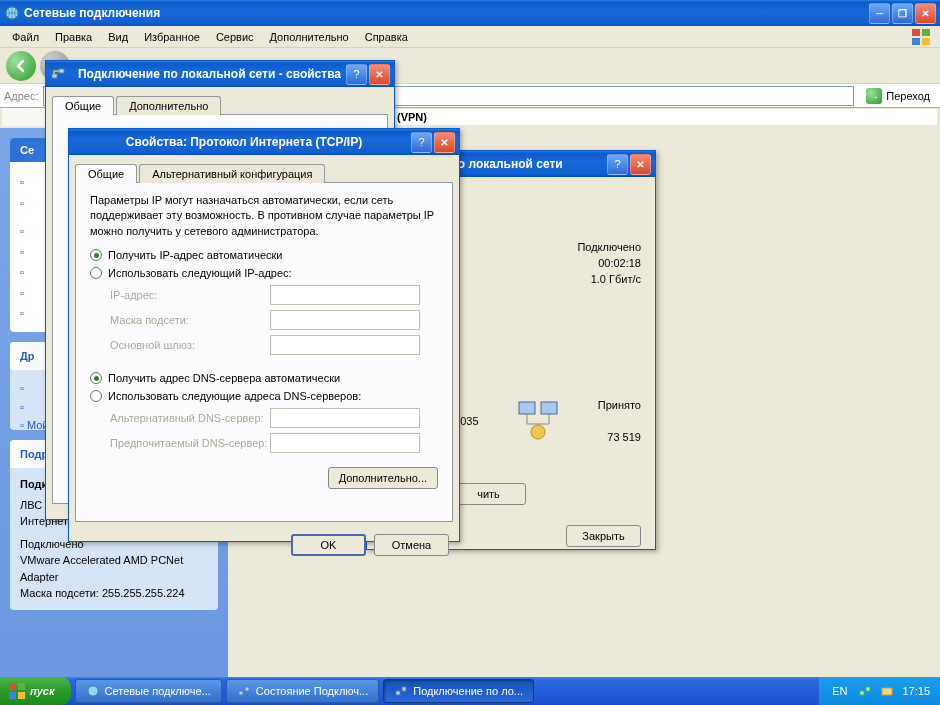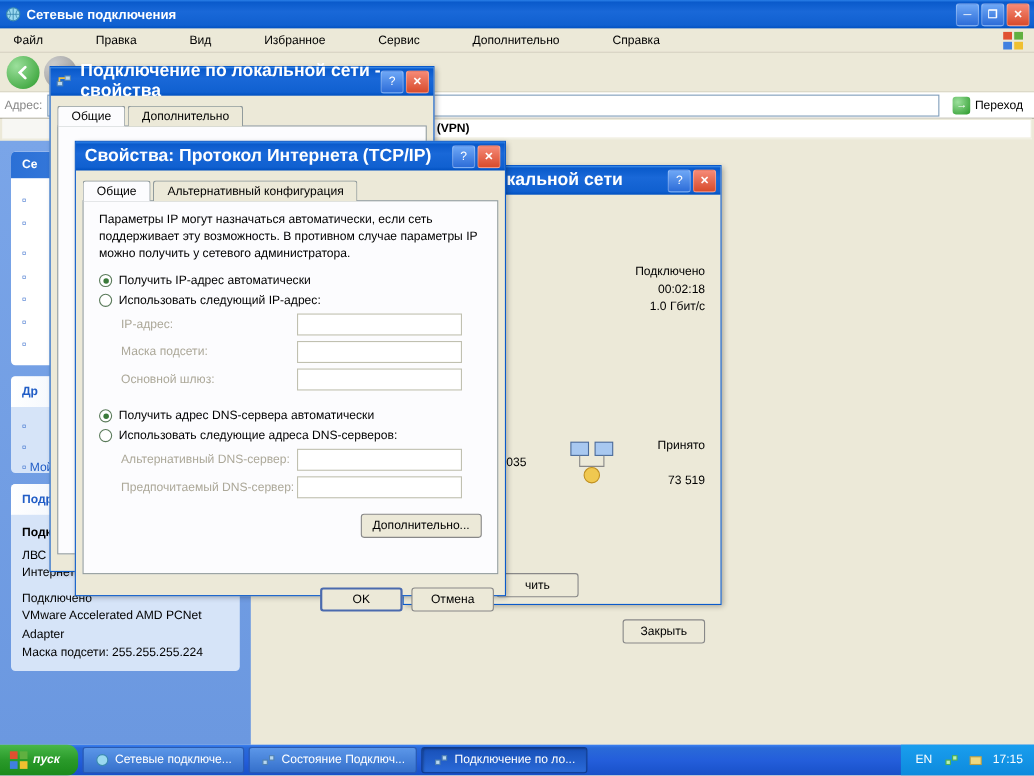--- a/index.html
+++ b/index.html
@@ -8,21 +8,21 @@
   
   .main-titlebar { height: 26px; background: linear-gradient(to bottom, #2a80e8 0%, #0a5acb 8%, #1968d8 40%, #1060d0 88%, #0050c0 100%); display: flex; align-items: center; padding: 0 4px; color: #fff; }
   .main-titlebar .icon-sm { width: 16px; height: 16px; margin-right: 4px; display: flex; align-items: center; justify-content: center; }
   .main-titlebar .title { flex: 1; font-weight: bold; font-size: 12px; }
   .win-btns { display: flex; gap: 2px; }
   .win-btn { width: 21px; height: 21px; border-radius: 3px; border: 1px solid #fff4; display: flex; align-items: center; justify-content: center; font-weight: bold; color: #fff; font-size: 10px; }
   .win-btn.blue { background: linear-gradient(to bottom, #6fa8f6, #2c6cd8); }
   .win-btn.red { background: linear-gradient(to bottom, #f68a77, #d84b2c); }
 
   
-  .menubar { height: 22px; background: #ece9d8; display: flex; align-items: center; padding: 0 4px; border-bottom: 1px solid #d6d2c2; position: relative; gap: 32px; }
+  .menubar { height: 22px; background: #ece9d8; display: flex; align-items: center; padding: 0 4px; border-bottom: 1px solid #d6d2c2; position: relative; }
   .menubar span { padding: 2px 8px; color: #000; }
   .flag { position: absolute; right: 4px; top: 2px; width: 26px; height: 18px; }
 
   
   .toolbar { height: 36px; background: #ece9d8; display: flex; align-items: center; padding: 0 6px; border-bottom: 1px solid #d6d2c2; gap: 4px; }
   .nav-btn { width: 30px; height: 30px; border-radius: 50%; display: flex; align-items: center; justify-content: center; }
   .nav-btn.back { background: radial-gradient(circle at 30% 30%, #9ce09c, #2a9a2a); color: #fff; font-size: 16px; }
   .nav-btn.fwd { background: radial-gradient(circle at 30% 30%, #d0d0d0, #909090); color: #fff; font-size: 16px; }
 
   
@@ -38,21 +38,21 @@
   .sidebar { width: 228px; background: linear-gradient(to bottom, #7aa5e8, #6b98e0); padding: 0; overflow: hidden; position: absolute; left: 0; top: 128px; bottom: 28px; }
   .sidepanel { margin: 10px; background: #d6e4f8; border-radius: 4px; overflow: hidden; }
   .sidepanel .hd { background: linear-gradient(to right, #fff, #c6d8f4); padding: 6px 10px; font-weight: bold; color: #215dc6; display: flex; justify-content: space-between; align-items: center;}
   .sidepanel .bd { padding: 8px 10px; color: #215dc6; line-height: 1.5; }
   .sidepanel.white { background: #fff; }
   .sidepanel.white .hd { background: linear-gradient(to right, #2b70d6, #5a94e6); color: #fff; }
 
   
   .dialog { position: absolute; border: 1px solid #0a5acb; background: #ece9d8; box-shadow: 2px 2px 5px rgba(0,0,0,.3); }
   .dlg-title { height: 26px; background: linear-gradient(to bottom, #2a80e8 0%, #0a5acb 8%, #1968d8 40%, #1060d0 88%, #0050c0 100%); display: flex; align-items: center; padding: 0 4px; color: #fff; }
-  .dlg-title .t { flex: 1; font-weight: bold; font-size: 16px; padding-left: 4px; }
+  .dlg-title .t { flex: 1; font-weight: bold; font-size: 12px; padding-left: 4px; text-align: center; }
   .dlg-title .help-btn { width: 21px; height: 21px; border-radius: 3px; background: linear-gradient(to bottom, #6fa8f6, #2c6cd8); border: 1px solid #fff4; display: flex; align-items: center; justify-content: center; color: #fff; margin-right: 2px; }
 
   
   #dlg-status { left: 366px; top: 150px; width: 290px; height: 400px; }
   #dlg-status .body { padding: 10px 14px; }
   .status-row { display: flex; justify-content: flex-end; margin: 4px 0; }
   .status-val { text-align: right; }
   .sent-recv { display:flex; justify-content: space-between; align-items:center; margin-top: 50px; }
   .comp-icon { width: 50px; height: 42px; position: relative; }
   .btn-row { display: flex; justify-content: flex-end; gap: 6px; margin-top: 20px; }
@@ -242,21 +242,21 @@
             <path d="M14 14v10h22V14" stroke="#888" fill="none"></path>
             <circle cx="25" cy="32" r="7" fill="#f0c850" stroke="#c09020"></circle>
           </svg>
       </div>
       <div style="text-align:right;">
         <div style="margin-bottom:20px;">Принято</div>
         <div>73 519</div>
       </div>
     </div>
     <div class="btn-row" style="justify-content:flex-start;margin-top:40px;">
-      <button class="std-btn" style="margin-left:70px;margin-top:38px;">чить</button>
+      <button class="std-btn" style="margin-left:70px;">чить</button>
     </div>
     <div class="btn-row" style="margin-top:20px;">
       <button class="std-btn">Закрыть</button>
     </div>
   </div>
 </div>
 
 <div class="dialog" id="dlg-props">
   <div class="dlg-title">
     <span style="width:16px;height:16px;margin-right:3px;">

